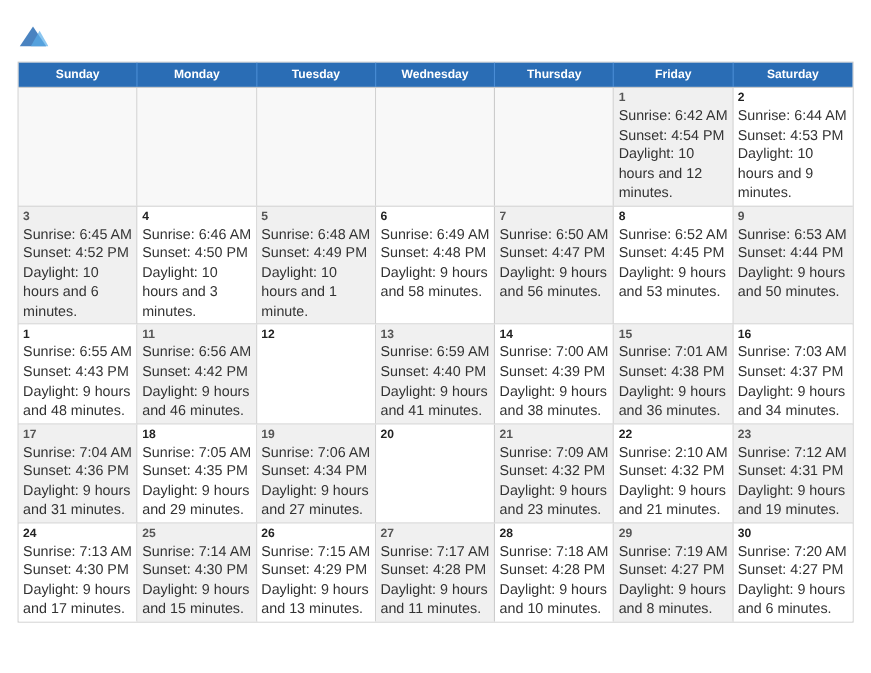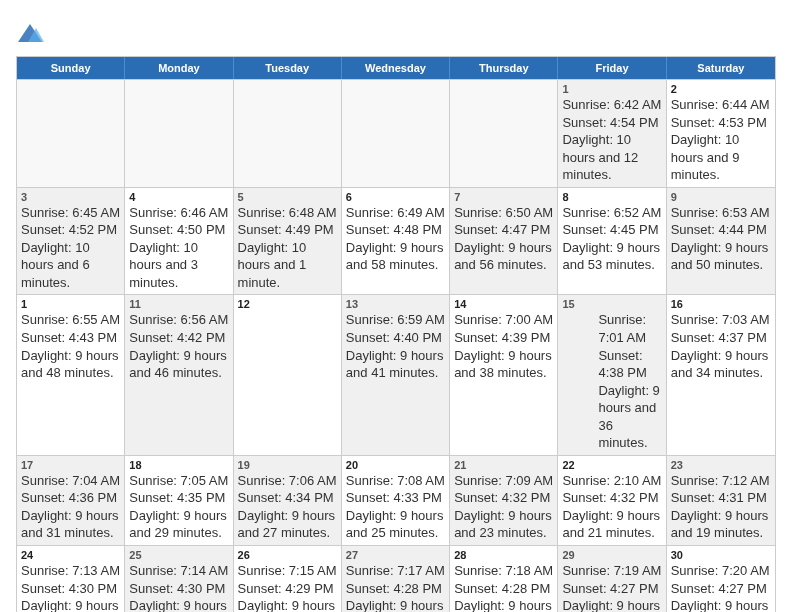--- a/index.html
+++ b/index.html
@@ -236,21 +236,21 @@
 Daylight: 9 hours and 41 minutes.</div>
           </div>
           <div class="cal-cell">
             <span class="day-num">14</span>
             <div class="cell-text" style="white-space: pre-line;">Sunrise: 7:00 AM
 Sunset: 4:39 PM
 Daylight: 9 hours and 38 minutes.</div>
           </div>
           <div class="cal-cell shaded">
             <span class="day-num">15</span>
-            <div class="cell-text" style="white-space: pre-line; margin-left: 36px;">Sunrise: 7:01 AM
+            <div class="cell-text" style="white-space: pre-line;">Sunrise: 7:01 AM
 Sunset: 4:38 PM
 Daylight: 9 hours and 36 minutes.</div>
           </div>
           <div class="cal-cell">
             <span class="day-num">16</span>
             <div class="cell-text" style="white-space: pre-line;">Sunrise: 7:03 AM
 Sunset: 4:37 PM
 Daylight: 9 hours and 34 minutes.</div>
           </div>
         </div>
@@ -268,23 +268,20 @@
 Daylight: 9 hours and 29 minutes.</div>
           </div>
           <div class="cal-cell shaded">
             <span class="day-num">19</span>
             <div class="cell-text" style="white-space: pre-line;">Sunrise: 7:06 AM
 Sunset: 4:34 PM
 Daylight: 9 hours and 27 minutes.</div>
           </div>
           <div class="cal-cell">
             <span class="day-num">20</span>
-            <div class="cell-text" style="white-space: pre-line;">Sunrise: 7:08 AM
-Sunset: 4:33 PM
-Daylight: 9 hours and 25 minutes.</div>
           </div>
           <div class="cal-cell shaded">
             <span class="day-num">21</span>
             <div class="cell-text" style="white-space: pre-line;">Sunrise: 7:09 AM
 Sunset: 4:32 PM
 Daylight: 9 hours and 23 minutes.</div>
           </div>
           <div class="cal-cell">
             <span class="day-num">22</span>
             <div class="cell-text" style="white-space: pre-line;">Sunrise: 2:10 AM

